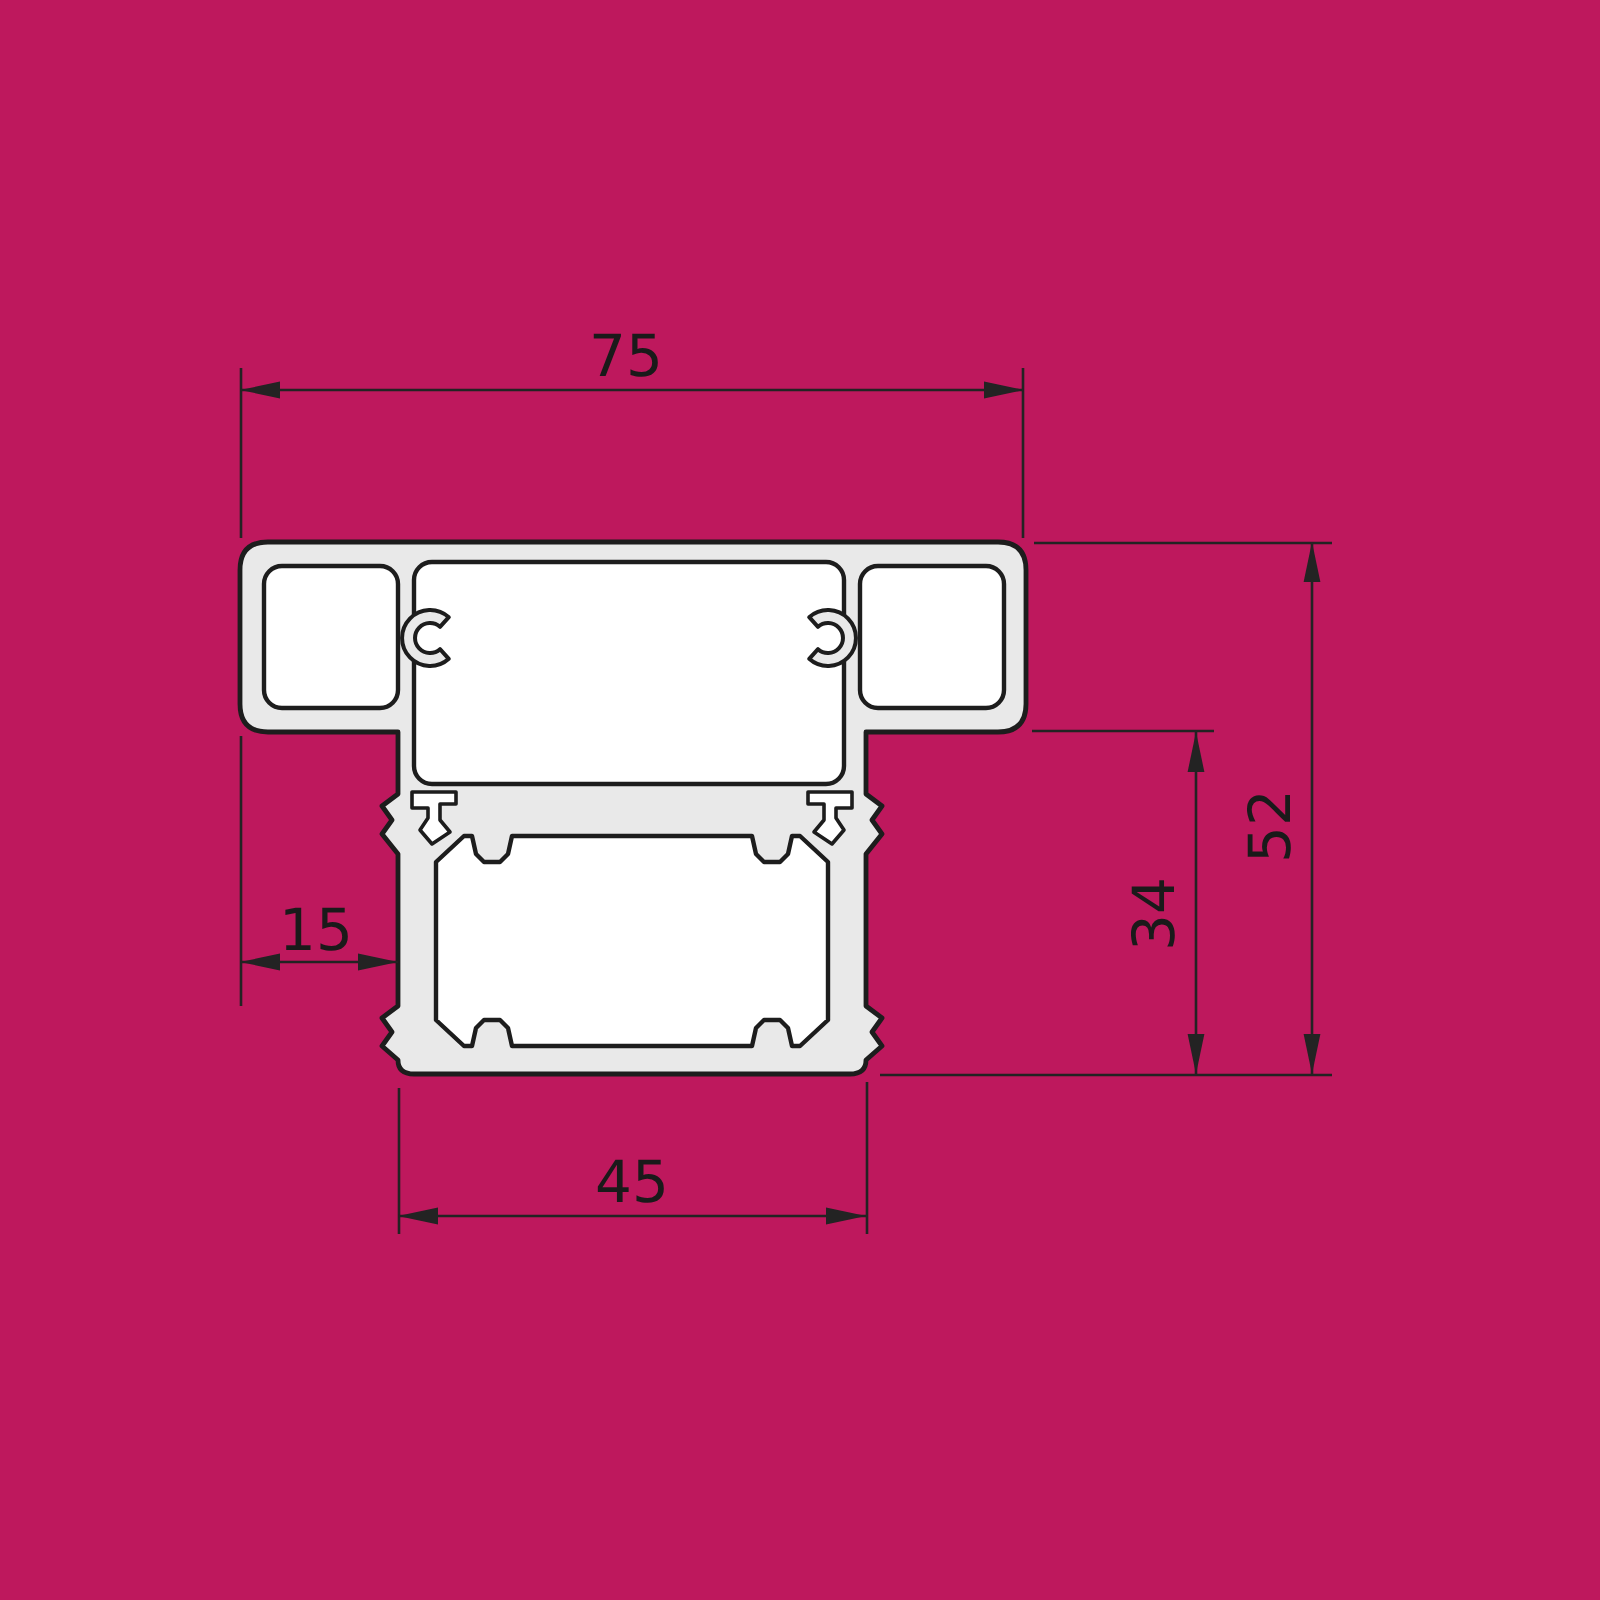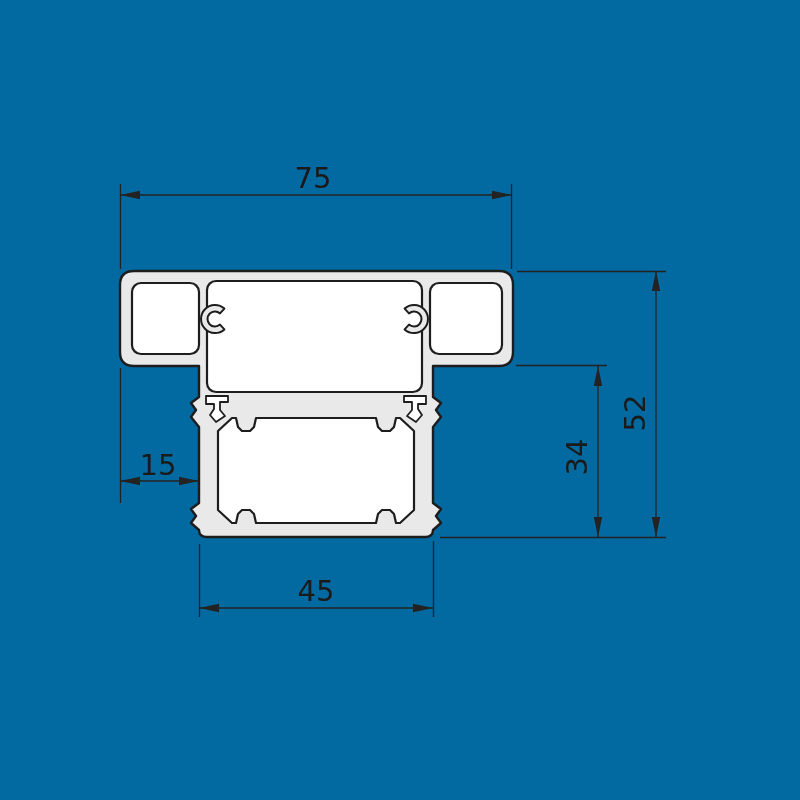--- a/index.html
+++ b/index.html
@@ -1,16 +1,16 @@
 <!DOCTYPE html>
 <html><head>
 <meta charset="utf-8">
 <style>
   html,body{margin:0;padding:0;background:#ffffff;}
-  .canvas{width:800px;height:800px;background:#0369a1;position:relative;overflow:hidden;}
+  .canvas{width:800px;height:800px;background:#be185d;position:relative;overflow:hidden;}
   svg{display:block;}
   .outline{fill:#e9e9e9;stroke:#1d1d1d;stroke-width:2.4;stroke-linejoin:round;}
   .cut{fill:#ffffff;stroke:#1d1d1d;stroke-width:2.2;stroke-linejoin:round;}
   .boss{fill:#e9e9e9;stroke:#1d1d1d;stroke-width:2;stroke-linejoin:round;}
   .slot{fill:#ffffff;stroke:#1d1d1d;stroke-width:1.8;stroke-linejoin:round;}
   .dim{stroke:#232323;stroke-width:1.3;fill:none;}
   .arrow{fill:#232323;stroke:none;}
   .dimtext{font-family:"DejaVu Sans","Liberation Sans",sans-serif;font-size:29px;fill:#1a1a1a;text-anchor:middle;}
 </style>
 </head>

